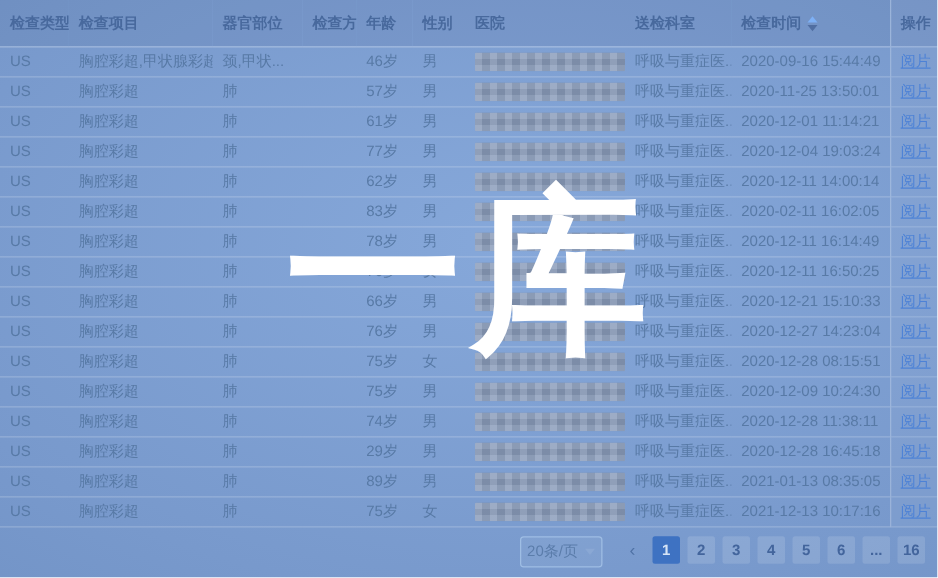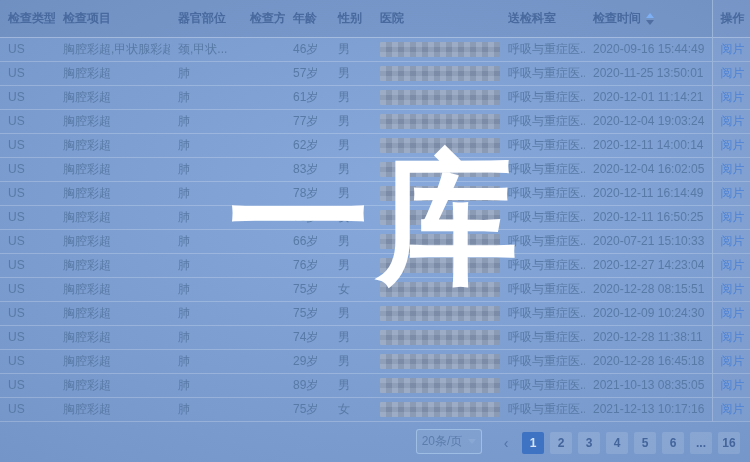--- a/index.html
+++ b/index.html
@@ -31,40 +31,40 @@
   }
   tbody tr { border-bottom:1px solid rgba(255,255,255,0.22); }
   td {
     height:24px; padding:0 8px; vertical-align:middle;
     white-space:nowrap; overflow:hidden;
   }
   th.fixed-col, td.fixed-col {
     border-left:1px solid rgba(255,255,255,0.25);
     background: rgba(255,255,255,0.04);
   }
-  .action-link { color:#4d82d6; cursor:pointer; }
+  .action-link { color:#4d82d6; cursor:pointer;text-decoration:underline; }
 
   
   .sort-caret { display:inline-flex; flex-direction:column; gap:2px; margin-left:5px; vertical-align:middle; }
   .caret-up { width:0; height:0; border-left:4px solid transparent; border-right:4px solid transparent; border-bottom:5px solid #7db0f5; }
   .caret-down { width:0; height:0; border-left:4px solid transparent; border-right:4px solid transparent; border-top:5px solid rgba(35,65,115,0.45); }
 
   
   .mosaic {
     width:120px; height:15px; border-radius:1px;
     background-color:#8a9cba;
     background-image:
       repeating-linear-gradient(90deg, rgba(255,255,255,0.10) 0 6px, rgba(0,0,0,0.05) 6px 12px),
       repeating-linear-gradient(0deg, rgba(255,255,255,0.07) 0 5px, rgba(0,0,0,0.05) 5px 10px);
   }
 
   
   .pagination {
     position:absolute; top:429px; left:416px;
-    display:flex; align-items:flex-end; font-size:12px;
+    display:flex; align-items:flex-start; font-size:12px;
   }
   .page-size-select {
     display:flex; align-items:center; justify-content:center; gap:6px;
     width:66px; height:25px; border:1px solid rgba(165,195,232,0.85);
     border-radius:3px; color:#5b7dab; cursor:pointer; margin-right:14px;
     background: rgba(255,255,255,0.05);
   }
   .chevron-down { width:0; height:0; border-left:4px solid transparent; border-right:4px solid transparent; border-top:5px solid #8aa8d4; }
   .prev-btn {
     width:20px; height:22px; line-height:20px; text-align:center;
@@ -207,21 +207,21 @@
     <td>US</td>
     <td>胸腔彩超</td>
     <td>肺</td>
     <td></td>
     <td>83岁</td>
     <td>男</td>
     <td>
               <div class="mosaic"></div>
             </td>
     <td>呼吸与重症医...</td>
-    <td>2020-12-04 16:02:05</td>
+    <td>2020-02-11 16:02:05</td>
     <td class="fixed-col">
       <span class="action-link">阅片</span>
     </td>
   </tr>
           <tr>
     <td>US</td>
     <td>胸腔彩超</td>
     <td>肺</td>
     <td></td>
     <td>78岁</td>
@@ -255,21 +255,21 @@
     <td>US</td>
     <td>胸腔彩超</td>
     <td>肺</td>
     <td></td>
     <td>66岁</td>
     <td>男</td>
     <td>
               <div class="mosaic"></div>
             </td>
     <td>呼吸与重症医...</td>
-    <td>2020-07-21 15:10:33</td>
+    <td>2020-12-21 15:10:33</td>
     <td class="fixed-col">
       <span class="action-link">阅片</span>
     </td>
   </tr>
           <tr>
     <td>US</td>
     <td>胸腔彩超</td>
     <td>肺</td>
     <td></td>
     <td>76岁</td>
@@ -351,21 +351,21 @@
     <td>US</td>
     <td>胸腔彩超</td>
     <td>肺</td>
     <td></td>
     <td>89岁</td>
     <td>男</td>
     <td>
               <div class="mosaic"></div>
             </td>
     <td>呼吸与重症医...</td>
-    <td>2021-10-13 08:35:05</td>
+    <td>2021-01-13 08:35:05</td>
     <td class="fixed-col">
       <span class="action-link">阅片</span>
     </td>
   </tr>
           <tr>
     <td>US</td>
     <td>胸腔彩超</td>
     <td>肺</td>
     <td></td>
     <td>75岁</td>

